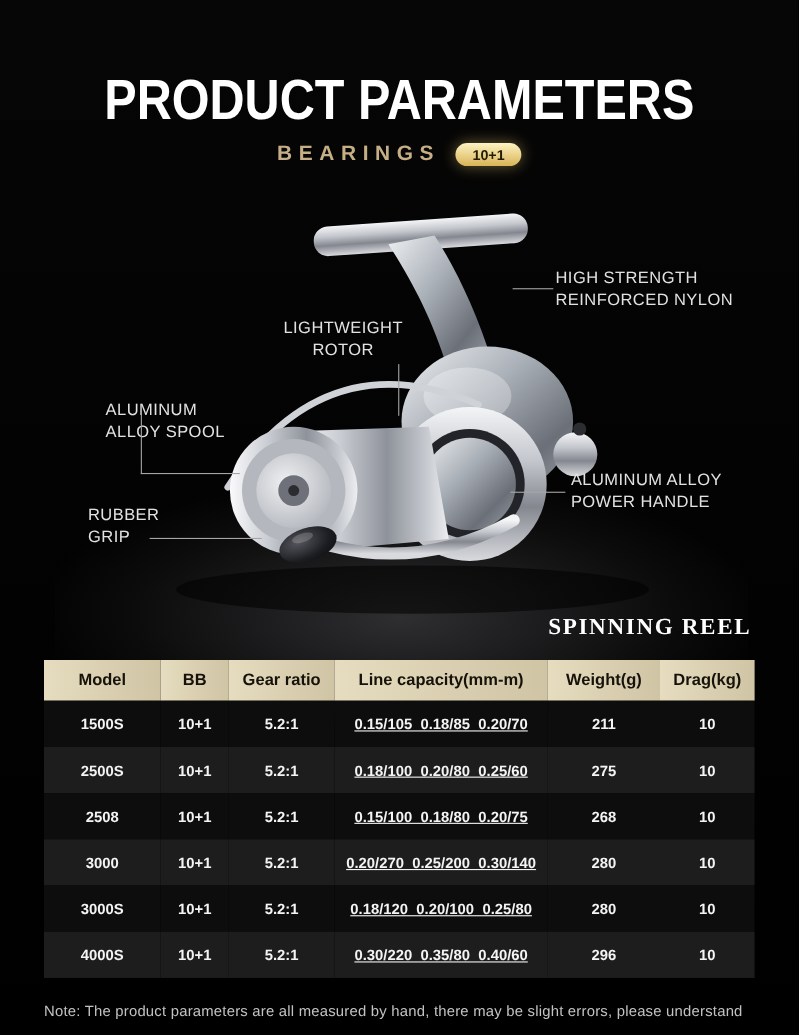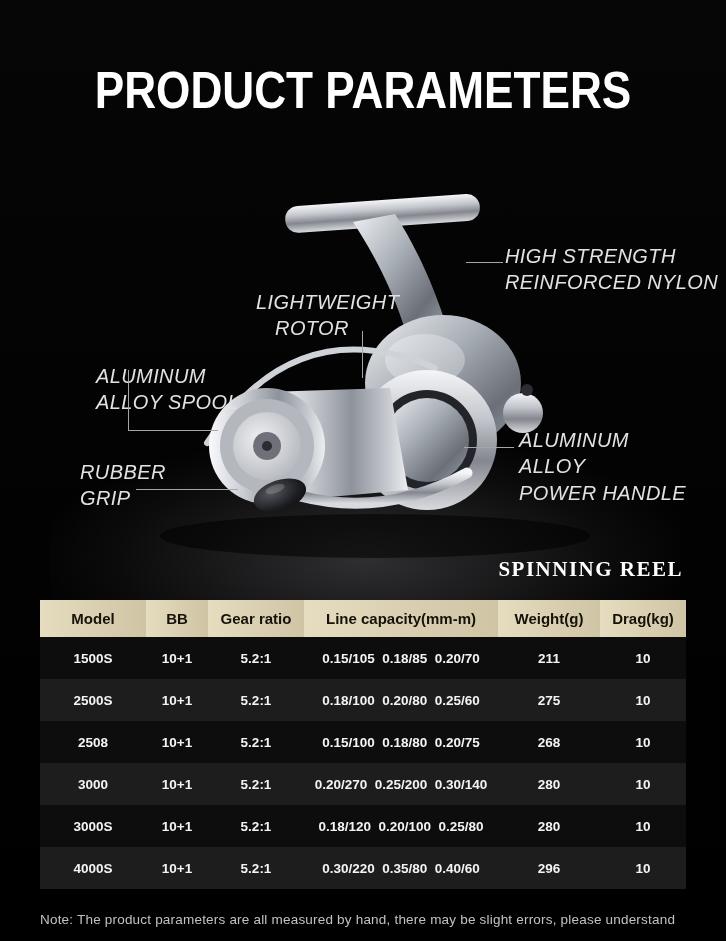--- a/index.html
+++ b/index.html
@@ -14,21 +14,21 @@
   .bearings-label{font-size:19px;font-weight:700;letter-spacing:6px;color:#c6ae86;}
   .bearings-badge{display:inline-block;min-width:40px;padding:3px 10px;border-radius:12px;text-align:center;
                   background:linear-gradient(#fdf3c2,#d9b356);color:#241c00;font-size:13px;font-weight:700;
                   box-shadow:0 0 14px rgba(235,205,120,0.45);}
 
   .floor-glow{position:absolute;left:50px;top:440px;width:630px;height:220px;
               background:radial-gradient(ellipse at 50% 55%, rgba(150,150,158,0.30), rgba(80,80,86,0.12) 55%, transparent 75%);}
 
   .reel-svg{position:absolute;left:95px;top:178px;width:520px;height:390px;}
 
-  .callout{position:absolute;font-size:20px;line-height:1.32;letter-spacing:0.4px;color:#e2e2e2;white-space:pre-line;font-style:italic;}
+  .callout{position:absolute;font-size:15px;line-height:1.32;letter-spacing:0.4px;color:#e2e2e2;white-space:pre-line;}
   .co-nylon{left:505px;top:243px;text-align:left;}
   .co-rotor{left:256px;top:289px;width:112px;text-align:center;}
   .co-spool{left:96px;top:322px;text-align:left;margin-top:41px;}
   .co-handle{left:519px;top:427px;width:170px;}
   .co-grip{left:80px;top:459px;text-align:left;}
 
   .cline{position:absolute;background:#a6a6a6;}
   .ln-rotor{left:362px;top:331px;width:1px;height:47px;}
   .ln-spool-v{left:128px;top:370px;width:1px;height:61px;}
   .ln-spool-h{left:128px;top:430px;width:90px;height:1px;}
@@ -44,31 +44,35 @@
   table.spec col.c-bb{width:62px;}
   table.spec col.c-gear{width:96px;}
   table.spec col.c-line{width:194px;}
   table.spec col.c-weight{width:102px;}
   table.spec col.c-drag{width:86px;}
   table.spec th{height:37px;background:linear-gradient(90deg,#e6dcbf,#cfc4a4);color:#161209;
                 font-size:15px;font-weight:700;text-align:center;padding:0 2px;}
   table.spec td{height:42px;color:#f4f4f4;font-size:13.5px;font-weight:700;text-align:center;padding:0 2px;}
   table.spec tbody tr:nth-child(odd){background:#0d0d0d;}
   table.spec tbody tr:nth-child(even){background:#1d1d1d;}
-  td.pre{white-space:pre;}
+  td.pre{white-space:pre;text-decoration:underline;}
 
   .note-text{position:absolute;left:40px;top:912px;font-size:13.5px;color:#c2c2c2;letter-spacing:0.2px;}
 </style>
 </head>
 <body>
 
 <div class="page">
 
   <h1 class="page-title">PRODUCT PARAMETERS</h1>
 
+  <div class="bearings-row">
+    <span class="bearings-label">BEARINGS</span>
+    <span class="bearings-badge">10+1</span>
+  </div>
 
   <div class="floor-glow"></div>
 
   <svg class="reel-svg" viewBox="0 0 520 390" aria-hidden="true">
     <defs>
       <linearGradient id="gMetal" x1="0" y1="0" x2="0" y2="1">
         <stop offset="0" stop-color="#f4f5f7"></stop>
           <stop offset="0.35" stop-color="#c3c6cc"></stop>
         <stop offset="0.65" stop-color="#84878f"></stop>
           <stop offset="1" stop-color="#d8dade"></stop>

